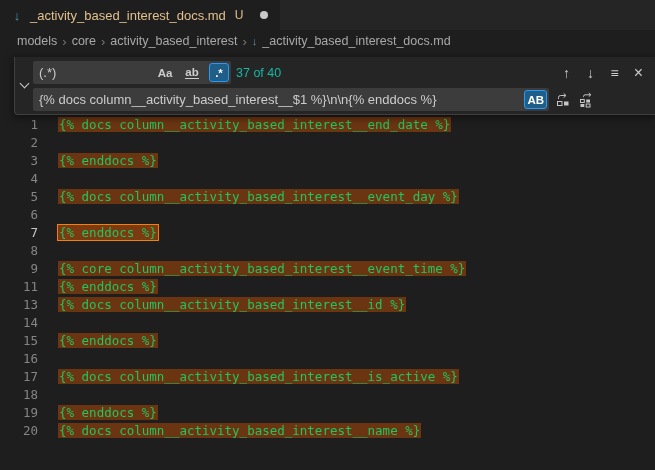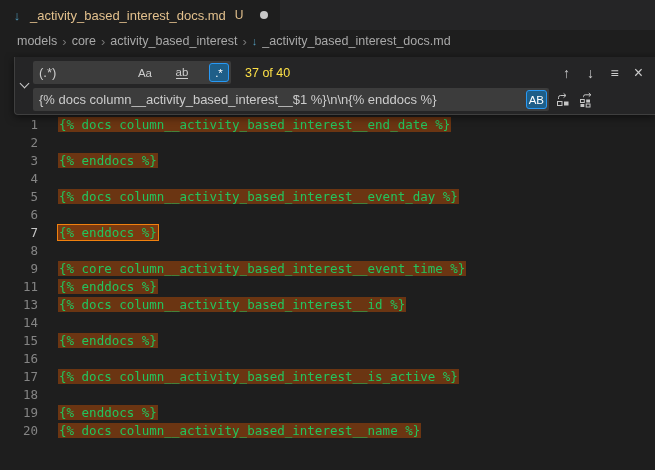--- a/index.html
+++ b/index.html
@@ -39,24 +39,24 @@
     display:flex;
   }
   .toggle-col { width:18px; display:flex; align-items:center; justify-content:center; cursor:pointer; flex:none; }
   .chevron { width:7px; height:7px; border-right:1.6px solid #cccccc; border-bottom:1.6px solid #cccccc; transform:rotate(45deg); margin-top:-4px; }
   .rows { flex:1; padding:4px 6px 4px 0; display:flex; flex-direction:column; gap:4px; min-width:0; }
   .frow { display:flex; align-items:center; height:23px; }
   .input-wrap { background:#3c3c3c; border-radius:2px; height:23px; display:flex; align-items:center; padding:0 2px 0 6px; flex:none; }
   .find-wrap { width:198px; }
   .replace-wrap { width:516px; }
   .ti { flex:1; min-width:0; background:transparent; border:none; outline:none; color:#cccccc; font-size:13px; font-family:"Liberation Sans", sans-serif; padding:0; }
-  .opt { flex:none; min-width:20px; height:19px; display:flex; align-items:center; justify-content:center; border-radius:3px; color:#cccccc; font-size:11.5px; margin-left:17px; cursor:pointer; padding:0 2px; }
+  .opt { flex:none; min-width:20px; height:19px; display:flex; align-items:center; justify-content:center; border-radius:3px; color:#cccccc; font-size:11.5px; margin-left:7px; cursor:pointer; padding:0 2px;font-weight:bold; }
   .opt.active { background:rgba(0,127,212,0.5); border:1px solid #2899f5; color:#ffffff; }
   .uw { border-bottom:1px solid currentColor; line-height:12px; display:inline-block; }
-  .count { margin-left:14px; font-size:12.5px; color:#fde047; white-space:nowrap; }
+  .count { margin-left:5px; font-size:12.5px; color:#14b8a6; white-space:nowrap; }
   .spacer { flex:1; }
   .ibtn { width:21px; height:21px; display:flex; align-items:center; justify-content:center; color:#cccccc; border-radius:3px; margin-left:3px; cursor:pointer; font-size:14px; flex:none; }
   .ibtn.close { font-size:16px; }
   .ibtn svg { display:block; }
 
   
   .code-scroll { position:absolute; top:64px; left:0; right:0; font-family:"DejaVu Sans Mono", monospace; font-size:12.5px; }
   .code-row { display:flex; height:18px; line-height:18px; }
   .ln { width:38px; text-align:right; color:#858585; flex:none; font-size:12.5px; }
   .ln.active { color:#c6c6c6; }

